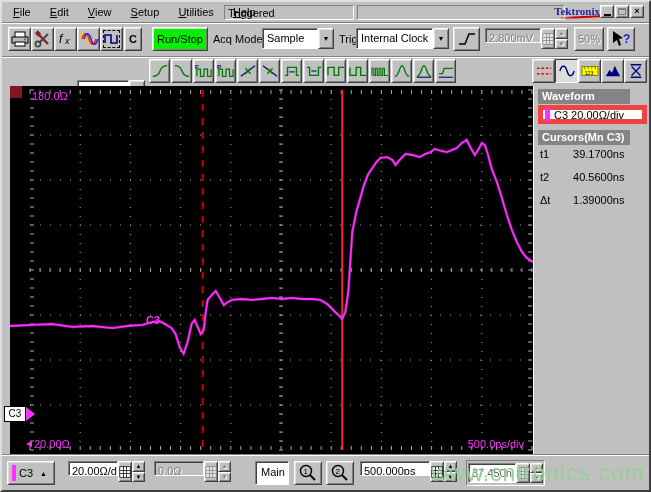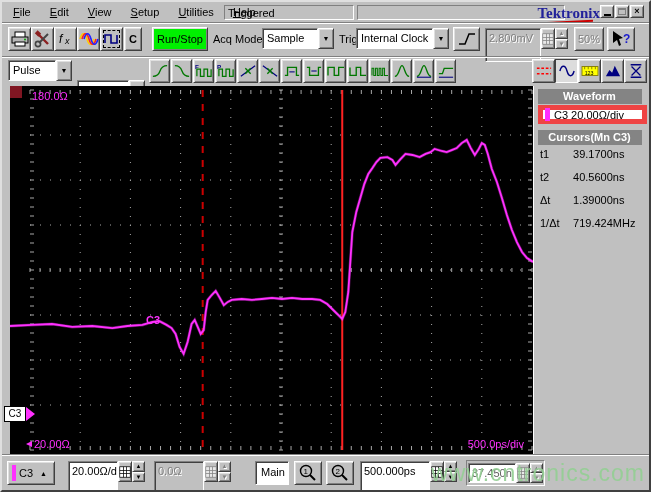--- a/index.html
+++ b/index.html
@@ -17,61 +17,61 @@
   .disabled-text{color:#808080;text-shadow:1px 1px 0 #fff;}
 
   
   #menubar{position:absolute;left:3px;top:2px;right:3px;height:17px;}
   .menu-item{display:inline-block;padding:2px 8px 0 8px;height:15px;cursor:default;}
   .menu-item::first-letter{text-decoration:underline;}
   #trig-status{position:absolute;left:219px;top:1px;width:130px;height:15px;
     border:1px solid;border-color:#808080 #fff #fff #808080;padding:1px 3px;}
   #spare-panel{position:absolute;left:352px;top:1px;width:208px;height:15px;
     border:1px solid;border-color:#808080 #fff #fff #808080;}
-  #brand{position:absolute;right:46px;top:1px;font-weight:bold;font-size:15px;color:#22229a;
+  #brand{position:absolute;right:46px;top:1px;font-weight:bold;font-size:11px;color:#22229a;
     font-family:"Liberation Serif",serif;}
   #brand .swoosh{position:absolute;left:4px;bottom:-1px;width:52px;height:2px;
     background:linear-gradient(90deg,transparent,#c00 30%,#c00);transform:rotate(-3deg);}
   #win-buttons{position:absolute;right:2px;top:1px;display:flex;gap:1px;}
   .win-btn{width:14px;height:13px;display:flex;align-items:center;justify-content:center;
     font-size:9px;line-height:9px;}
   .min-bar{display:block;width:7px;height:2px;background:#000;margin-top:7px;}
   .max-box{display:block;width:8px;height:7px;border:1px solid #808080;border-top:2px solid #808080;}
   
   .tb-sep{position:absolute;left:0;right:0;height:2px;border-top:1px solid #808080;border-bottom:1px solid #fff;}
   #toolbar1{position:absolute;left:3px;top:22px;right:3px;height:31px;}
   #toolbar2{position:absolute;left:3px;top:55px;right:3px;height:29px;}
   .tbtn{position:absolute;top:3px;width:23px;height:24px;display:flex;align-items:center;justify-content:center;cursor:pointer;}
   .ibtn{position:absolute;top:2px;width:21px;height:24px;display:flex;align-items:center;justify-content:center;cursor:pointer;}
   .lbl{position:absolute;top:9px;}
   .combo{position:absolute;top:4px;height:21px;display:flex;cursor:pointer;}
   .combo .field{flex:1;background:#fff;border:1px solid;border-color:#808080 #fff #fff #808080;
     box-shadow:inset 1px 1px 0 #404040;padding:3px 2px 1px 4px;white-space:nowrap;overflow:hidden;}
   .combo .drop{width:16px;display:flex;align-items:center;justify-content:center;font-size:7px;}
   .spin-field{background:#fff;border:1px solid;border-color:#808080 #fff #fff #808080;
-    box-shadow:inset 1px 1px 0 #404040;padding:3px 2px 0 3px;white-space:nowrap;overflow:hidden;height:34px;}
+    box-shadow:inset 1px 1px 0 #404040;padding:3px 2px 0 3px;white-space:nowrap;overflow:hidden;height:15px;}
   .spin-field.off{background:#c0c0c0;}
   .kp-btn{width:14px;height:21px;display:flex;align-items:center;justify-content:center;cursor:pointer;}
   .ud{display:flex;flex-direction:column;width:13px;height:21px;}
   .ud span{flex:1;display:flex;align-items:center;justify-content:center;font-size:6px;line-height:6px;cursor:pointer;}
   .spin-group{position:absolute;top:4px;display:flex;}
   #runstop{position:absolute;top:3px;left:147px;width:56px;height:24px;background:#00f000;
     display:flex;align-items:center;justify-content:center;cursor:pointer;}
   
   #plot-wrap{position:absolute;left:8px;top:84px;width:523px;height:368px;background:#000;}
   #ch-marker{position:absolute;left:2px;top:404px;width:30px;height:17px;z-index:5;}
   #ch-marker .tag{position:absolute;left:0;top:0;width:22px;height:16px;background:#fff;border:1px solid #000;
     text-align:center;font-size:10px;line-height:14px;}
   #ch-marker .tip{position:absolute;left:22px;top:1px;width:0;height:0;
     border-top:7px solid transparent;border-bottom:7px solid transparent;border-left:9px solid #ff30ff;}
   
   #right-panel{position:absolute;left:531px;top:84px;width:118px;height:368px;background:#c0c0c0;
     border-left:1px solid #fff;}
-  .rp-header{position:absolute;left:4px;width:104px;height:15px;background:#848484;color:#fff;
-    font-weight:bold;padding:1px 5px 0 4px;text-align:center;}
+  .rp-header{position:absolute;left:4px;width:92px;height:15px;background:#848484;color:#fff;
+    font-weight:bold;padding:1px 5px 0 4px;}
   #wf-entry{position:absolute;left:4px;top:19px;width:109px;height:19px;background:#fff;
     border:5px solid #ef4444;display:flex;align-items:center;cursor:pointer;}
   #wf-entry .chip{width:5px;height:13px;background:#ff30ff;margin:0 4px 0 2px;}
   .ro-row{position:absolute;left:6px;width:108px;height:16px;}
   .ro-label{display:inline-block;width:30px;}
   
   #statusbar{position:absolute;left:0;right:0;top:453px;height:37px;background:#c0c0c0;
     border-top:1px solid #fff;}
   #statusbar::before{content:"";position:absolute;left:0;right:0;top:-2px;height:1px;background:#808080;}
   .sb-item{position:absolute;top:5px;height:24px;}
@@ -185,24 +185,20 @@
     <span class="tbtn raised" style="left:602px;width:28px;">
       <svg width="22" height="18" viewBox="0 0 22 18">
         <polygon points="3,1 3,13 7,10 9,16 11,15 9,9 13,8" fill="#000"></polygon>
         <text x="13" y="13" font-size="12" font-weight="bold" fill="#1a1acc">?</text>
       </svg>
     </span>
   </div>
   <div class="tb-sep" style="top:54px;"></div>
 
   <div id="toolbar2">
-    <span class="combo" style="left:3px;width:64px;top:3px;">
-      <span class="field">Pulse</span>
-      <span class="drop raised">▼</span>
-    </span>
     <span class="combo" style="left:72px;width:68px;top:3px;margin-top:20px;">
       <span class="field">Timing</span>
       <span class="drop raised">▼</span>
     </span>
 
     <span class="ibtn raised" style="left:144px;">
       <svg width="18" height="16" viewBox="0 0 20 18">
         <path d="M2 15 Q8 15 10 9 T18 3" stroke="#007700" fill="none" stroke-width="1.5"></path>
         </svg>
     </span>
@@ -636,24 +632,20 @@
       <span>39.1700ns</span>
     </div>
     <div class="ro-row" style="top:85px;">
       <span class="ro-label">t2</span>
       <span>40.5600ns</span>
     </div>
     <div class="ro-row" style="top:108px;">
       <span class="ro-label">Δt</span>
       <span>1.39000ns</span>
     </div>
-    <div class="ro-row" style="top:131px;">
-      <span class="ro-label">1/Δt</span>
-      <span>719.424MHz</span>
-    </div>
   </div>
 
   <div id="statusbar">
     <span class="sb-item raised" id="c3-btn">
       <span class="chip"></span>
       <span>C3</span>
       <span class="arr">▲</span>
     </span>
     <span class="sb-item spin-group" style="left:66px;top:5px;">
       <span class="spin-field" style="width:50px;">20.00Ω/di</span>

